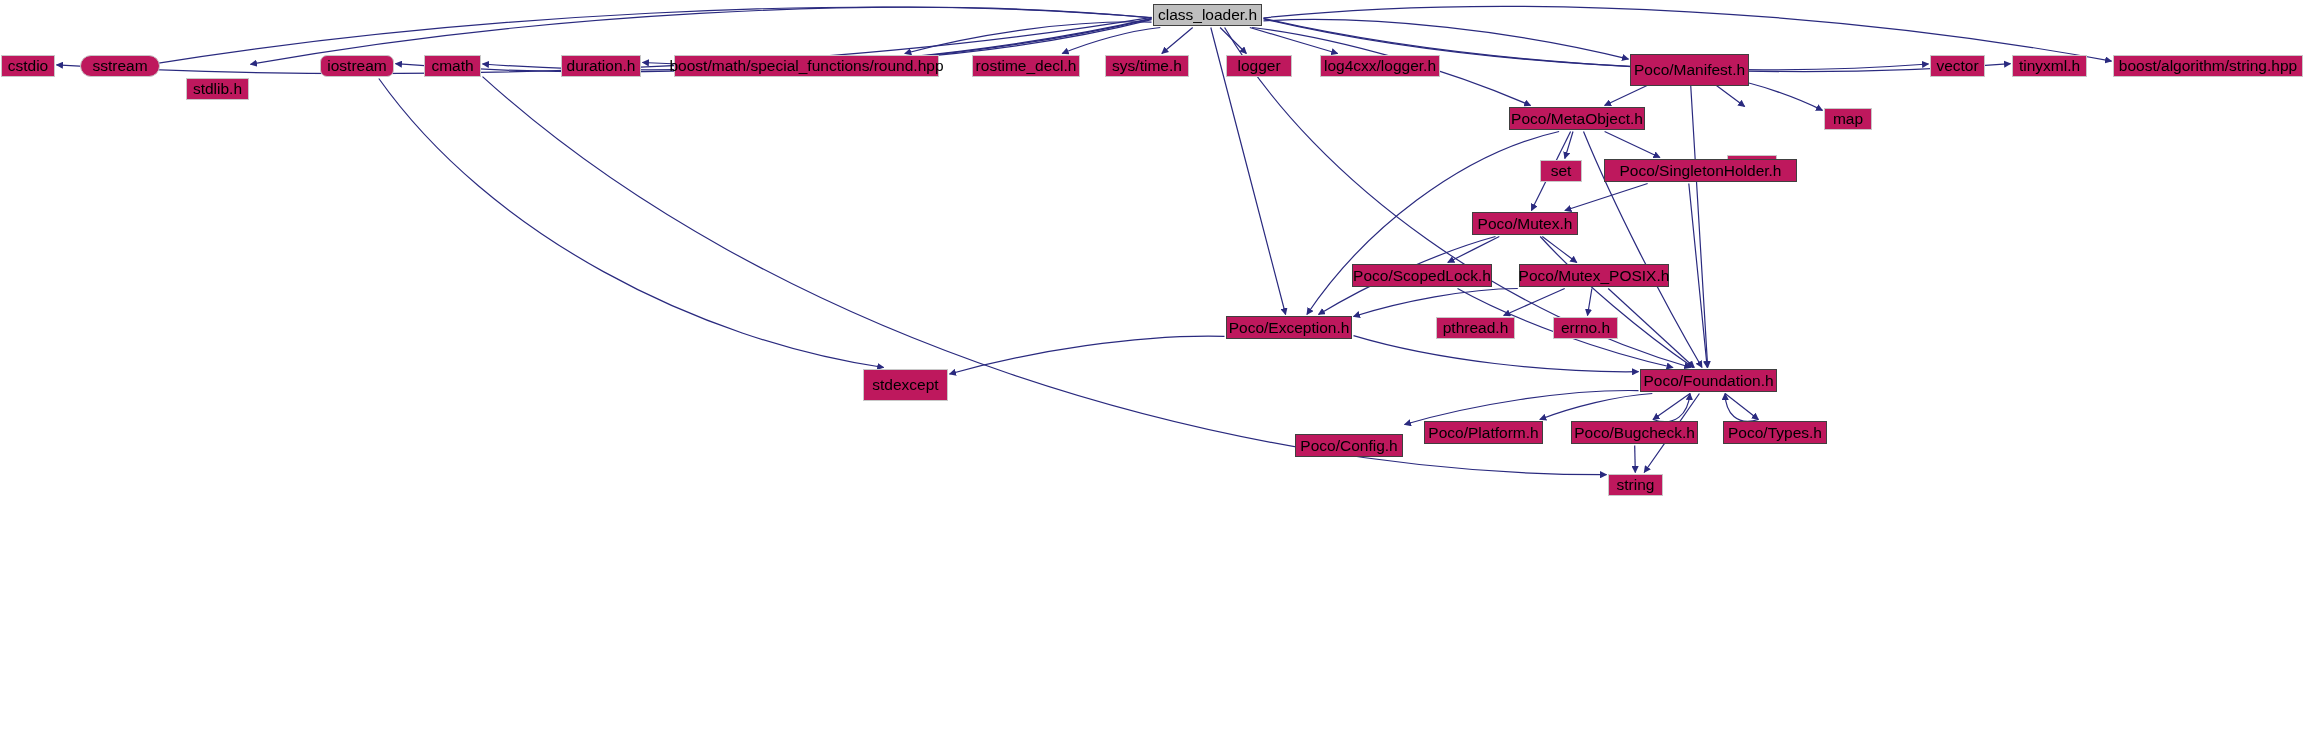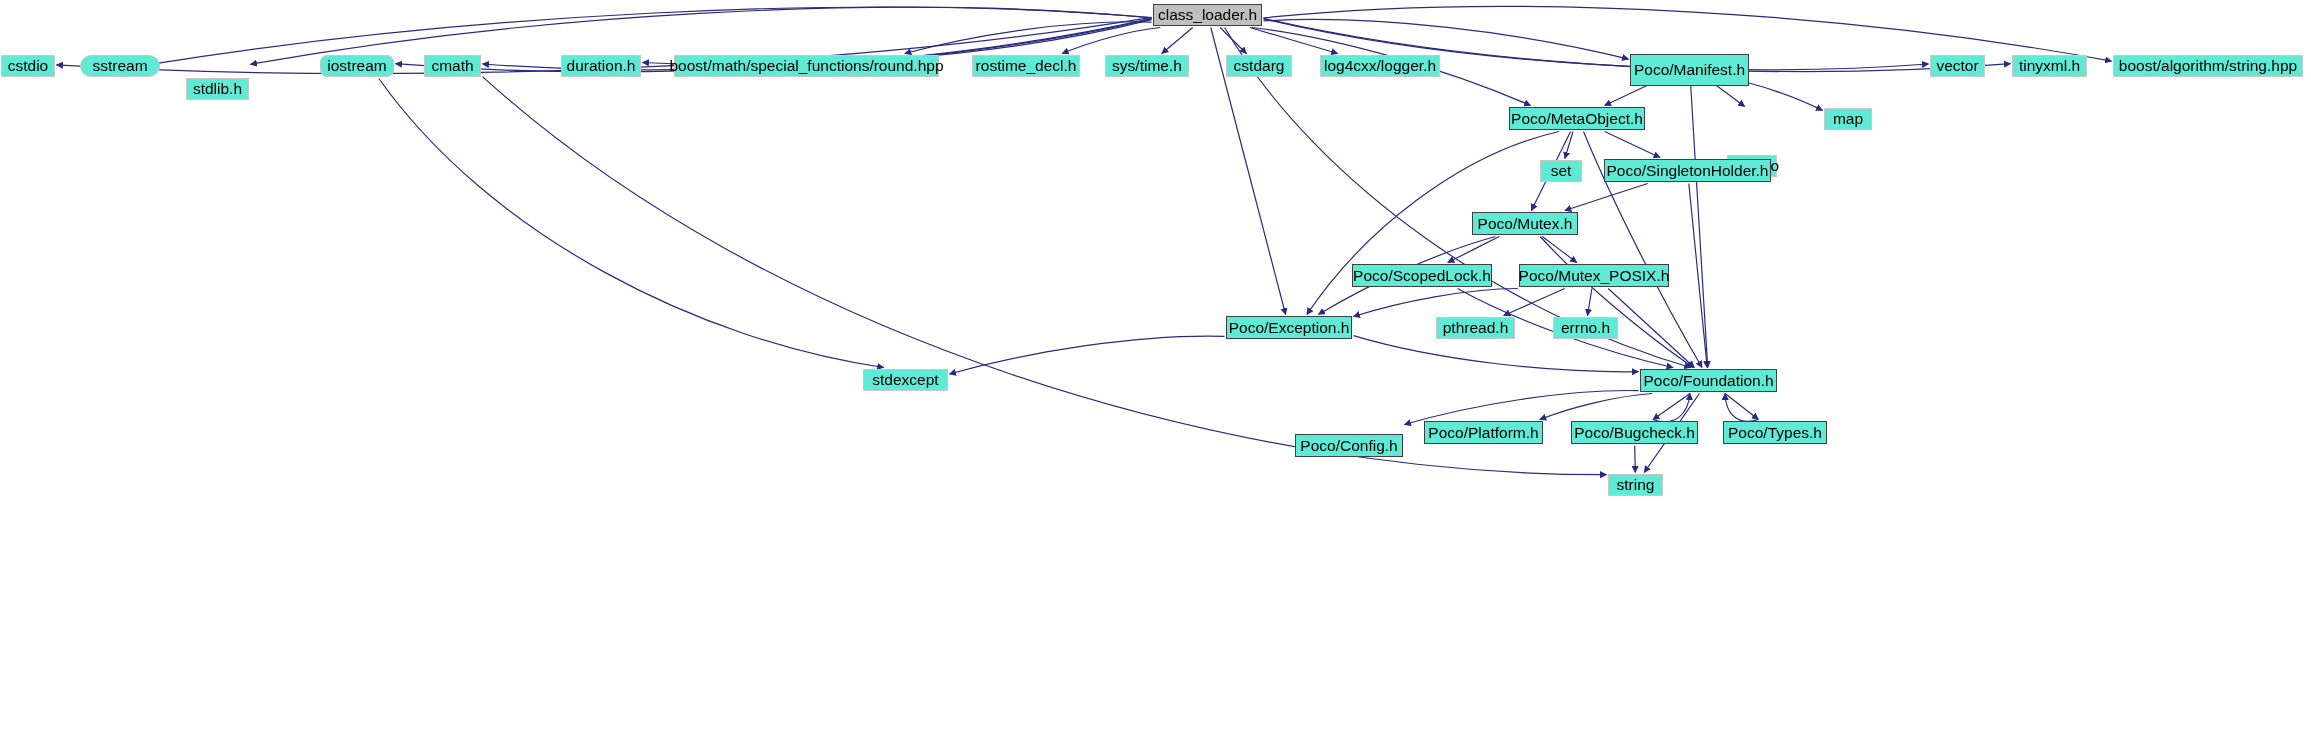--- a/index.html
+++ b/index.html
@@ -29,21 +29,21 @@
     position: absolute;
     box-sizing: border-box;
     display: flex;
     align-items: center;
     justify-content: center;
     white-space: nowrap;
     font-family: "Liberation Sans", sans-serif;
     font-size: 15.5px;
     line-height: 1;
     color: #000000;
-    background: #5eead4;
+    background: #be185d;
     border: 1px solid #c8c8c8;
     cursor: default;
     user-select: none;
   }
   .node.documented {
     border: 1.6px solid #404040;
   }
   .node.root {
     background: #bfbfbf;
     border: 1.6px solid #404040;
@@ -140,21 +140,21 @@
       <div class="node" style="left: 674px; top: 55px; width: 265px; height: 22px;">
         <span class="node-label">boost/math/special_functions/round.hpp</span>
       </div>
       <div class="node" style="left: 961px; top: 55px; width: 108px; height: 22px; margin-left: 11px;">
         <span class="node-label">rostime_decl.h</span>
       </div>
       <div class="node" style="left: 1105px; top: 55px; width: 84px; height: 22px;">
         <span class="node-label">sys/time.h</span>
       </div>
       <div class="node" style="left: 1226px; top: 55px; width: 66px; height: 22px;">
-        <span class="node-label">cstdarg</span>
+        <span class="node-label">logger</span>
       </div>
       <div class="node" style="left: 1320px; top: 55px; width: 120px; height: 22px;">
         <span class="node-label">log4cxx/logger.h</span>
       </div>
       <div class="node" style="left: 1930px; top: 55px; width: 55px; height: 22px;">
         <span class="node-label">vector</span>
       </div>
       <div class="node" style="left: 2012px; top: 55px; width: 75px; height: 22px;">
         <span class="node-label">tinyxml.h</span>
       </div>
@@ -169,42 +169,42 @@
       </div>
       <div class="node" style="left: 1727px; top: 108px; width: 50px; height: 22px; margin-top: 47px;">
         <span class="node-label">typeinfo</span>
       </div>
       <div class="node" style="left: 1824px; top: 108px; width: 48px; height: 22px;">
         <span class="node-label">map</span>
       </div>
       <div class="node" style="left: 1540px; top: 160px; width: 42px; height: 22px;">
         <span class="node-label">set</span>
       </div>
-      <div class="node documented" style="left: 1604px; top: 159px; width: 167px; height: 23px;">
+      <div class="node documented" style="left: 1604px; top: 159px; width: 193px; height: 23px;">
         <span class="node-label">Poco/SingletonHolder.h</span>
       </div>
       <div class="node documented" style="left: 1472px; top: 212px; width: 106px; height: 23px;">
         <span class="node-label">Poco/Mutex.h</span>
       </div>
       <div class="node documented" style="left: 1352px; top: 264px; width: 140px; height: 23px;">
         <span class="node-label">Poco/ScopedLock.h</span>
       </div>
       <div class="node documented" style="left: 1519px; top: 264px; width: 150px; height: 23px;">
         <span class="node-label">Poco/Mutex_POSIX.h</span>
       </div>
       <div class="node" style="left: 1436px; top: 317px; width: 79px; height: 22px;">
         <span class="node-label">pthread.h</span>
       </div>
       <div class="node" style="left: 1553px; top: 317px; width: 65px; height: 22px;">
         <span class="node-label">errno.h</span>
       </div>
       <div class="node documented" style="left: 1226px; top: 316px; width: 126px; height: 23px;">
         <span class="node-label">Poco/Exception.h</span>
       </div>
-      <div class="node" style="left: 863px; top: 369px; width: 85px; height: 22px;">
+      <div class="node" style="left: 863px; top: 369px; width: 85px; height: 32px;">
         <span class="node-label">stdexcept</span>
       </div>
       <div class="node documented" style="left: 1640px; top: 369px; width: 137px; height: 23px;">
         <span class="node-label">Poco/Foundation.h</span>
       </div>
       <div class="node documented" style="left: 1295px; top: 434px; width: 108px; height: 23px;">
         <span class="node-label">Poco/Config.h</span>
       </div>
       <div class="node documented" style="left: 1424px; top: 421px; width: 119px; height: 23px;">
         <span class="node-label">Poco/Platform.h</span>

